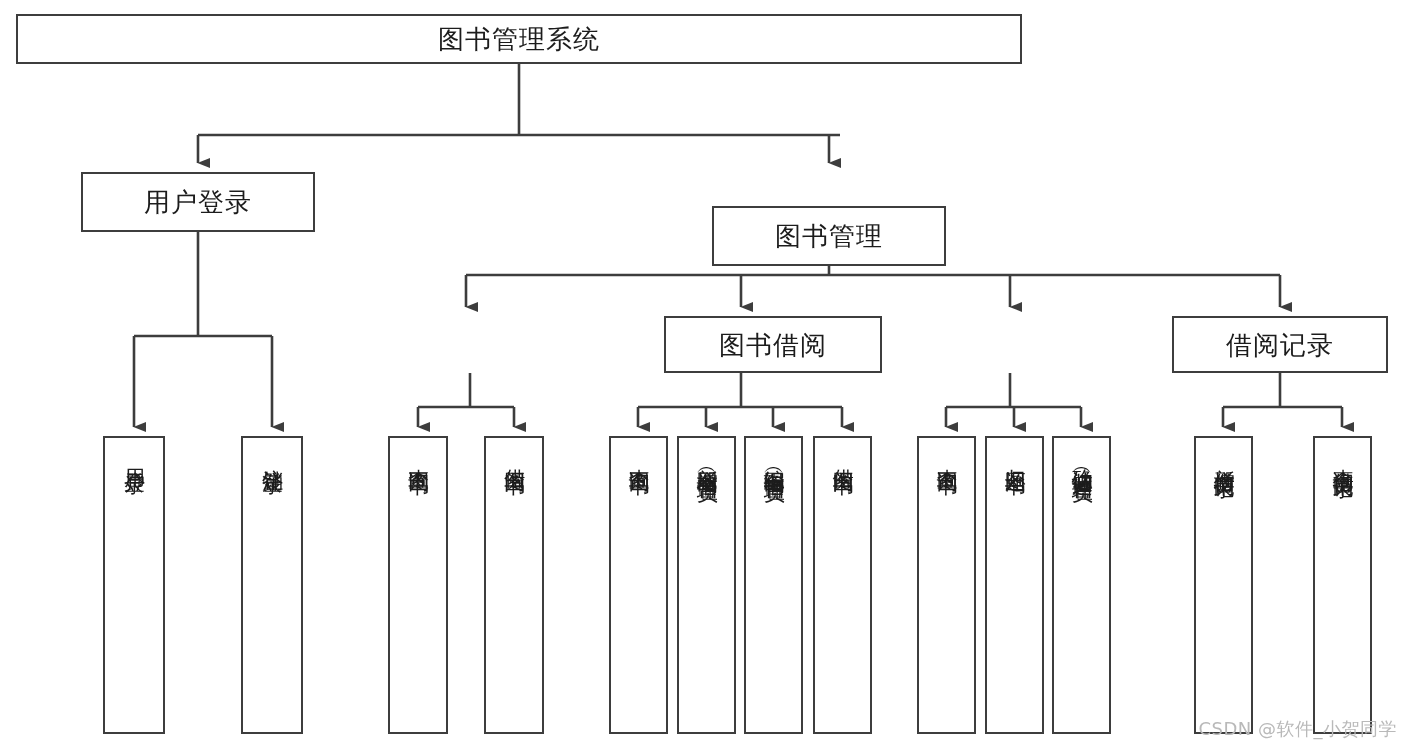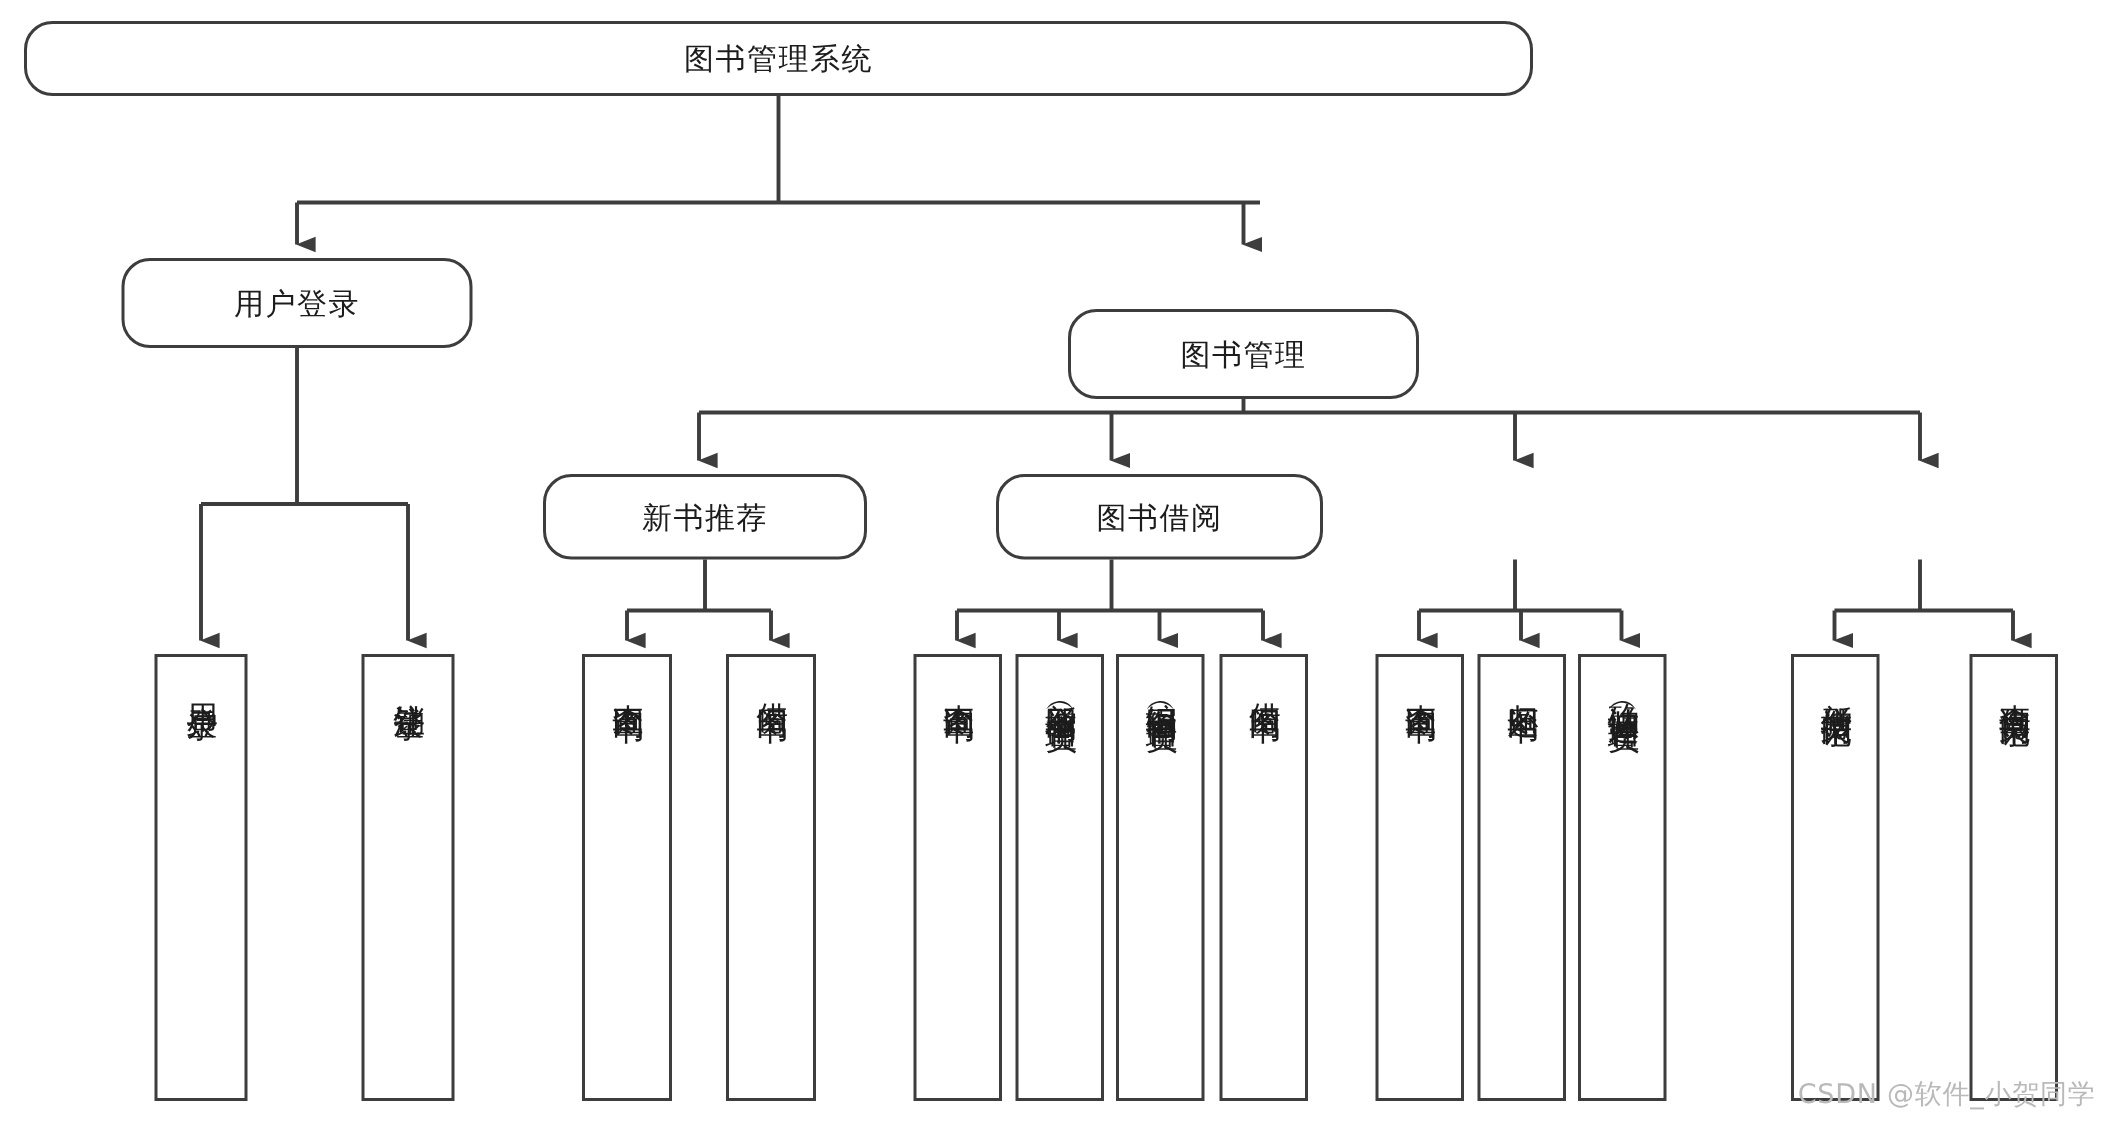--- a/index.html
+++ b/index.html
@@ -22,24 +22,23 @@
     position:absolute;
     box-sizing:border-box;
     border:2px solid #3d3d3d;
     background:#ffffff;
     display:flex;
     align-items:center;
     justify-content:center;
     color:#1c1c1c;
   }
   .node.h{
-    font-size:20px;
+    font-size:26px;
     letter-spacing:1px;
     line-height:1;
-    border-radius:19px;
   }
   .node.v{
     align-items:flex-start;
     padding-top:14px;
   }
   .vtext{
     writing-mode:vertical-rl;
     text-orientation:upright;
     font-size:21px;
     line-height:1.32;
@@ -112,22 +111,22 @@
       <path d="M1342,407 L1342,427" marker-end="url(#arrowhead)"></path>
 
     </g>
   </svg>
 
   <div class="node h" style="left:16px;top:14px;width:1006px;height:50px;">图书管理系统</div>
 
   <div class="node h" style="left:81px;top:172px;width:234px;height:60px;">用户登录</div>
   <div class="node h" style="left:712px;top:172px;width:234px;height:60px;margin-top:34px;">图书管理</div>
 
-  <div class="node h" style="left:362px;top:316px;width:216px;height:57px;">新书推荐</div>
   <div class="node h" style="left:632px;top:316px;width:218px;height:57px;margin-left:32px;">图书借阅</div>
+  <div class="node h" style="left:1172px;top:316px;width:216px;height:57px;">借阅记录</div>
 
   <div class="node v" style="left:103px;top:436px;width:62px;height:298px;">
     <span class="vtext">用户登录</span>
   </div>
   <div class="node v" style="left:241px;top:436px;width:62px;height:298px;">
     <span class="vtext">注销登录</span>
   </div>
 
   <div class="node v" style="left:388px;top:436px;width:60px;height:298px;">
     <span class="vtext">查询图书</span>

